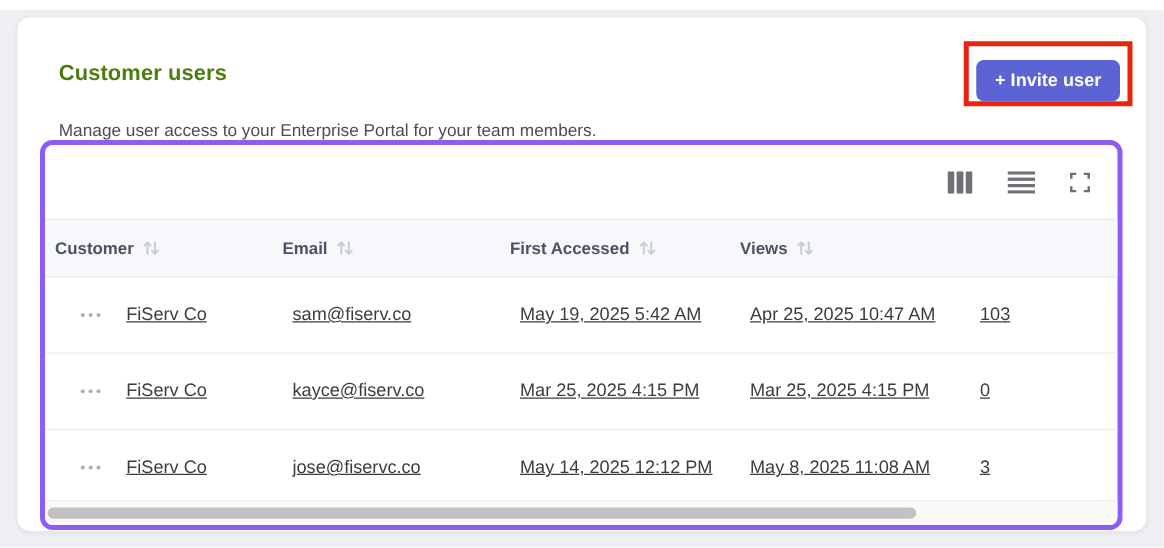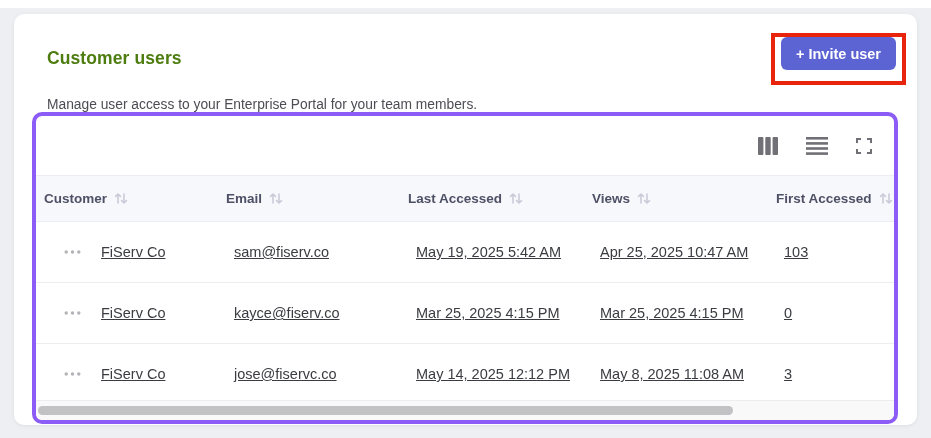--- a/index.html
+++ b/index.html
@@ -19,21 +19,21 @@
   .page-title {
     position:absolute; left:33px; top:34px;
     font-size:17.5px; font-weight:700; color:#4d7c0f; letter-spacing:.1px;
   }
   .page-subtitle {
     position:absolute; left:33px; top:62px;
     font-size:13.8px; color:#4c4d53;margin-top:21px;
   }
   .annotation-box {
     position:absolute; left:771px; top:33px; width:135px; height:52px;
-    border:4px solid #e8250c; display:flex; align-items:flex-start; justify-content:center;
+    border:4px solid #e8250c; display:flex; align-items:flex-end; justify-content:center;
   }
   .invite-btn {
     width:115px; height:33px; background:#5c63d3; color:#ffffff;
     border:none; border-radius:6px; font-family:inherit;
     font-size:14.5px; font-weight:700; cursor:pointer;
   }
   .table-card {
     position:absolute; left:32px; top:112px; width:866px; height:312px;
     border:4px solid #8b5cf6; border-radius:10px; background:#ffffff; overflow:hidden;
   }
@@ -130,39 +130,30 @@
     <div class="th">
       <span>Email</span>
       <span class="sort-icon">
         <svg width="14" height="13" viewBox="0 0 14 13" fill="none" stroke="#c9cbd8" stroke-width="1.6" stroke-linecap="round" stroke-linejoin="round">
           <path d="M4 11 V2 M1.6 4.4 L4 2 L6.4 4.4"></path>
             <path d="M10 2 V11 M7.6 8.6 L10 11 L12.4 8.6"></path>
         </svg>
       </span>
     </div>
     <div class="th">
-      <span>Last Accessed</span>
+      <span>First Accessed</span>
       <span class="sort-icon">
         <svg width="14" height="13" viewBox="0 0 14 13" fill="none" stroke="#c9cbd8" stroke-width="1.6" stroke-linecap="round" stroke-linejoin="round">
           <path d="M4 11 V2 M1.6 4.4 L4 2 L6.4 4.4"></path>
             <path d="M10 2 V11 M7.6 8.6 L10 11 L12.4 8.6"></path>
         </svg>
       </span>
     </div>
     <div class="th">
       <span>Views</span>
-      <span class="sort-icon">
-        <svg width="14" height="13" viewBox="0 0 14 13" fill="none" stroke="#c9cbd8" stroke-width="1.6" stroke-linecap="round" stroke-linejoin="round">
-          <path d="M4 11 V2 M1.6 4.4 L4 2 L6.4 4.4"></path>
-            <path d="M10 2 V11 M7.6 8.6 L10 11 L12.4 8.6"></path>
-        </svg>
-      </span>
-    </div>
-    <div class="th">
-      <span>First Accessed</span>
       <span class="sort-icon">
         <svg width="14" height="13" viewBox="0 0 14 13" fill="none" stroke="#c9cbd8" stroke-width="1.6" stroke-linecap="round" stroke-linejoin="round">
           <path d="M4 11 V2 M1.6 4.4 L4 2 L6.4 4.4"></path>
             <path d="M10 2 V11 M7.6 8.6 L10 11 L12.4 8.6"></path>
         </svg>
       </span>
     </div>
   </div>
 
   <div class="trow">

